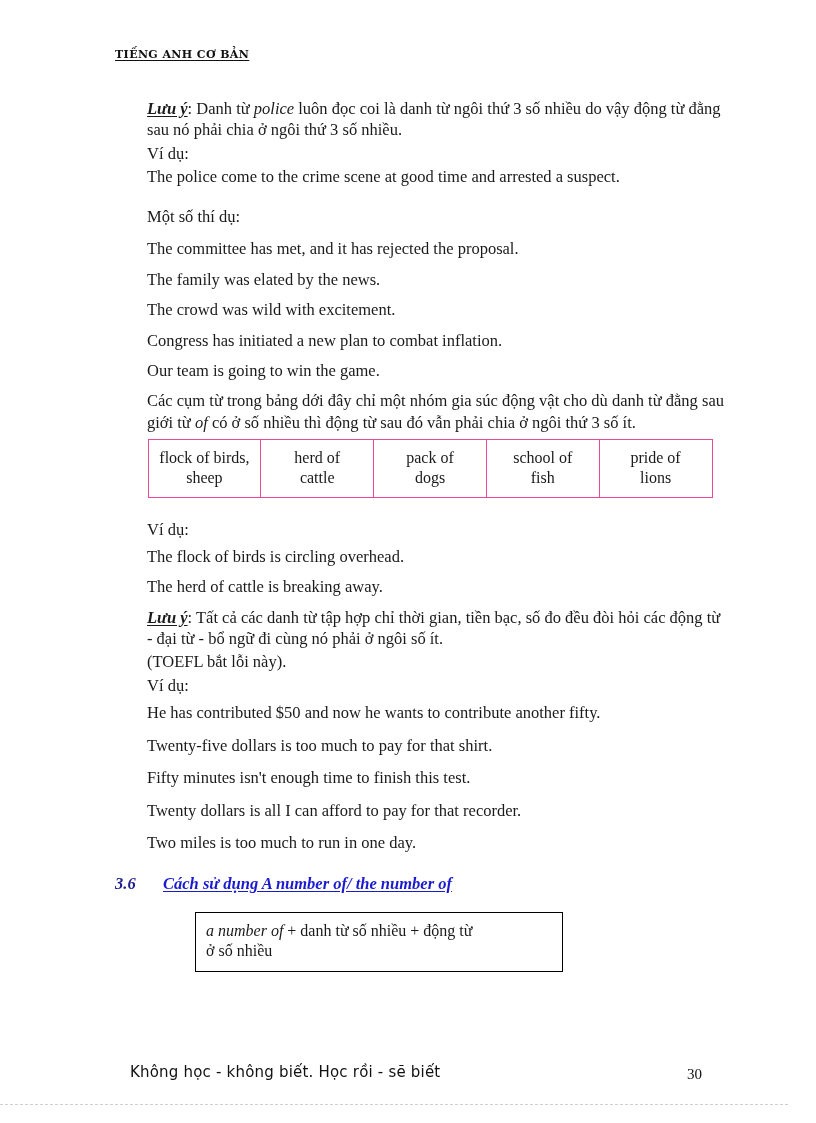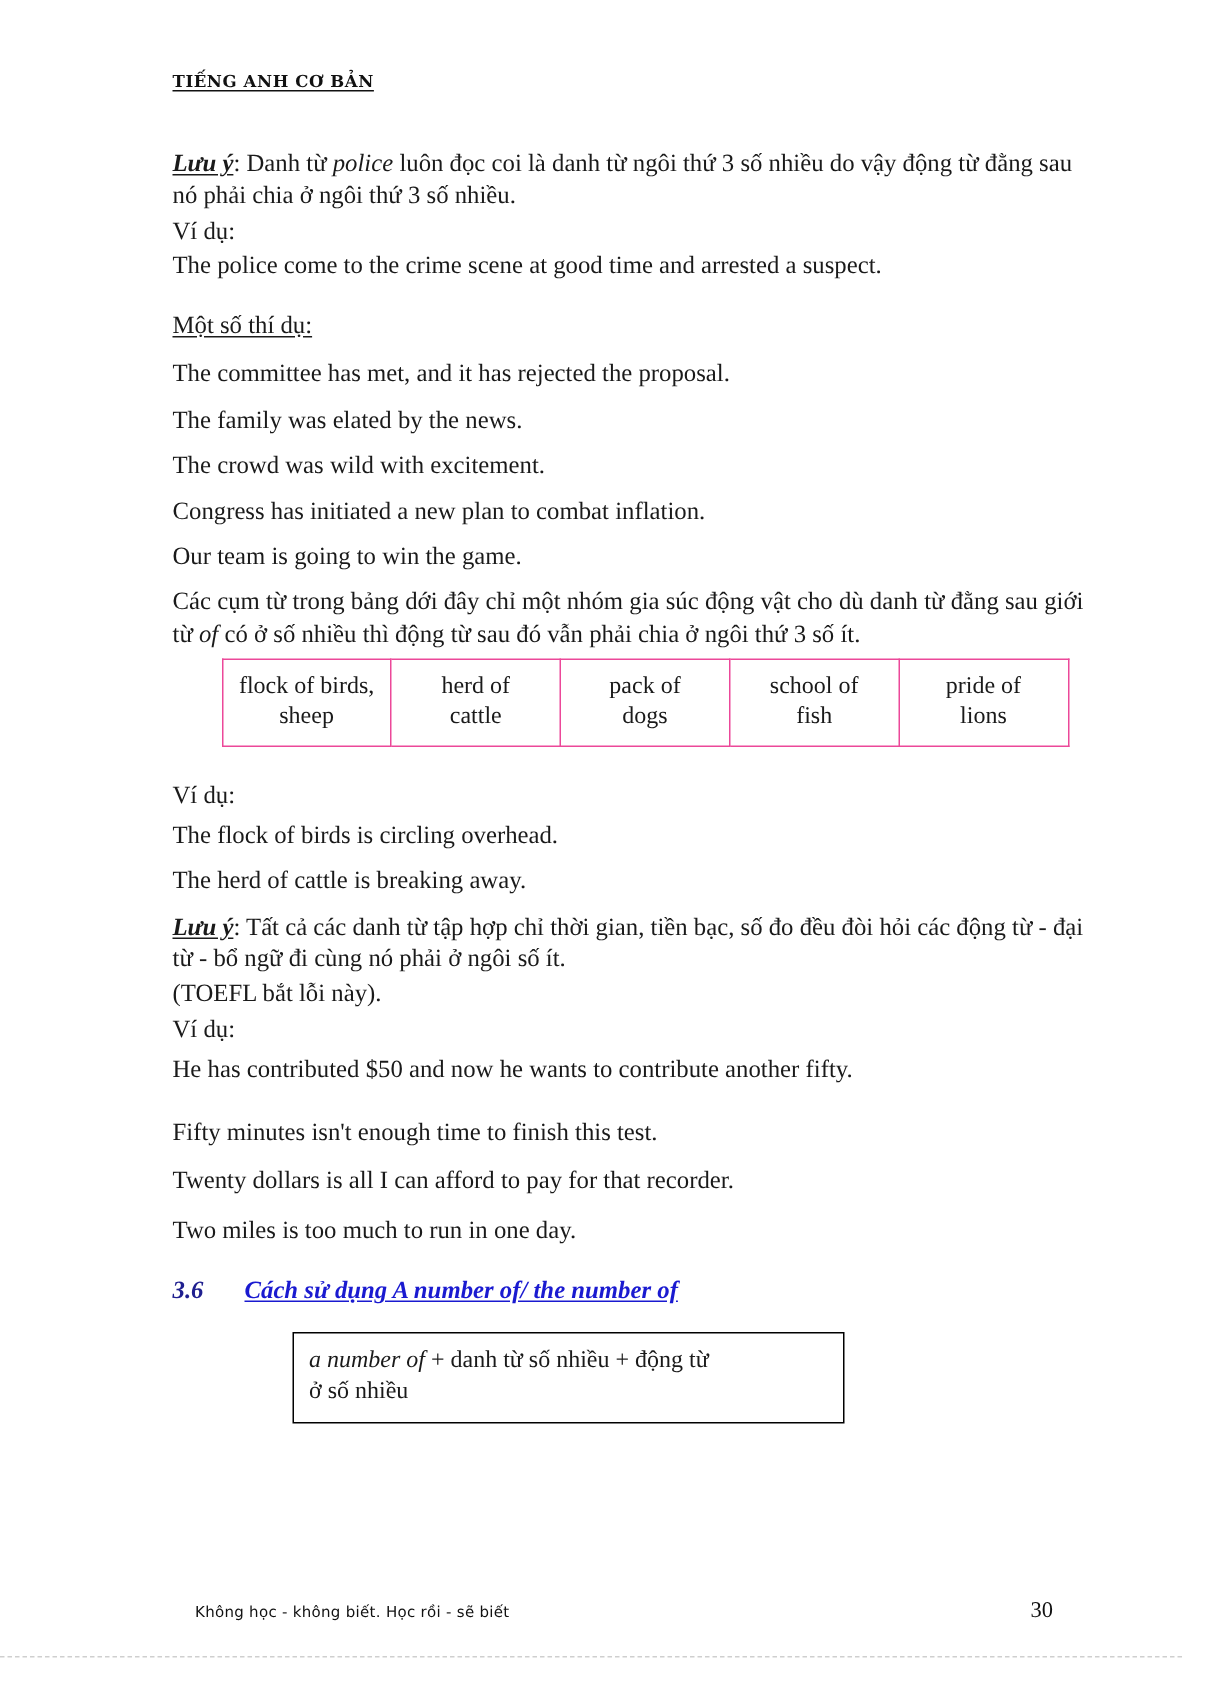--- a/index.html
+++ b/index.html
@@ -42,26 +42,26 @@
     left: 115px;
     width: 612px;
   }
   p {
     margin: 0 0 0 0;
     font-size: 16.5px;
     line-height: 1.30;
   }
   .para {
     margin-bottom: 2px;
+    margin-left: 32px;
   }
   .spaced {
     margin-bottom: 9px;
   }
   .u {
-    text-decoration: underline;
     text-underline-offset: 2px;
   }
   .bi {
     font-weight: bold;
     font-style: italic;
     text-decoration: underline;
     text-underline-offset: 2px;
   }
   .i {
     font-style: italic;
@@ -121,21 +121,21 @@
     line-height: 1.28;
   }
   .formula-box .i { font-style: italic; }
 
   
   .footer-note {
     position: absolute;
     left: 130px;
     bottom: 42px;
     font-family: "DejaVu Sans", sans-serif;
-    font-size: 10px;
+    font-size: 15px;
     color: #111;
     letter-spacing: 0.2px;
     white-space: nowrap;
   }
   .page-number {
     position: absolute;
     right: 86px;
     bottom: 40px;
     font-size: 15px;
     color: #111;
@@ -218,20 +218,21 @@
     <p class="para"><span class="bi">Lưu ý</span><span>: Tất cả  các danh từ tập hợp chỉ thời gian, tiền bạc, số đo đều đòi hỏi các động từ - đại từ - bổ ngữ đi cùng nó phải ở ngôi số ít.</span></p>
 
     <p class="para">(TOEFL bắt lỗi này).</p>
 
     <p class="para">Ví dụ:</p>
 
     <div style="height:4px"></div>
 
     <p class="para">He has contributed $50 and now he wants to contribute another fifty.</p>
     <div class="gap-sm"></div>
+    <p class="para">Twenty-five dollars is too much to pay for that shirt.</p>
     <div class="gap-sm"></div>
     <p class="para">Fifty minutes isn't enough time to finish this test.</p>
     <div class="gap-sm"></div>
     <p class="para">Twenty dollars is all I can afford to pay for that recorder.</p>
     <div class="gap-sm"></div>
     <p class="para">Two miles is too much to run in one day.</p>
 
     <div class="section-head">
       <span class="section-num">3.6</span>
       <span class="section-title">Cách sử dụng A number of/ the number of</span>

